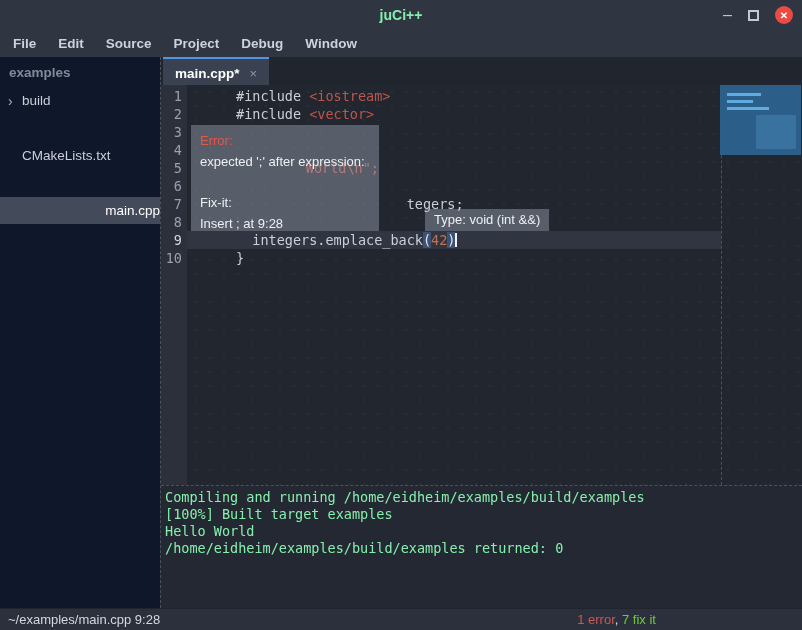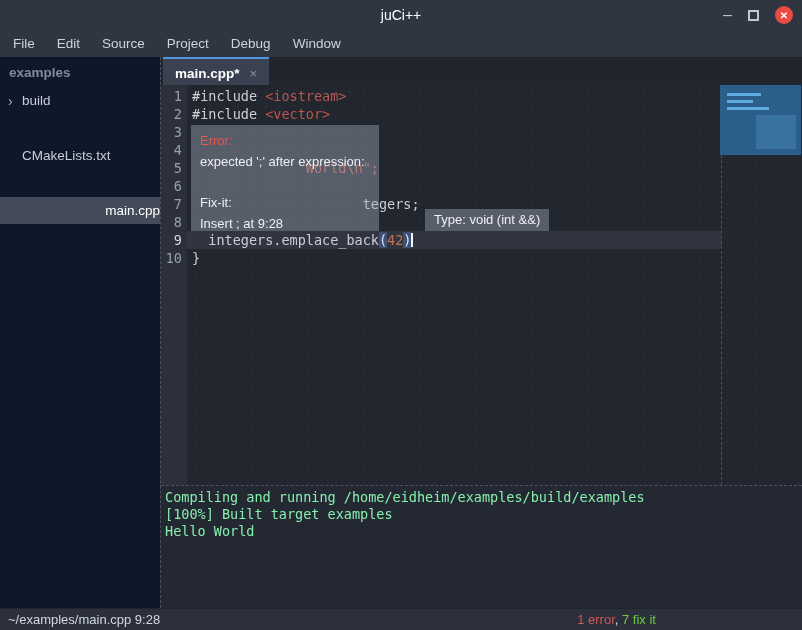--- a/index.html
+++ b/index.html
@@ -2,29 +2,29 @@
 <html><head>
 <meta charset="utf-8">
 <style>
   * { margin:0; padding:0; box-sizing:border-box; }
   html,body { width:802px; height:630px; overflow:hidden; }
   body { font-family:"Liberation Sans", sans-serif; background:#22262f; }
   .app { width:802px; height:630px; display:flex; flex-direction:column; background:#2f3541; }
 
   
   .titlebar { height:30px; flex:none; background:#2f3541; position:relative; display:flex; align-items:center; }
-  .title { position:absolute; left:0; right:0; text-align:center; color:#ffffff; font-size:14px; }
+  .title { position:absolute; left:0; right:0; text-align:center; color:#86efac; font-size:14px;font-weight:bold; }
   .win-controls { margin-left:auto; display:flex; align-items:center; gap:16px; padding-right:9px; z-index:1; }
   .ctrl-min { color:#c3c9d3; font-size:16px; line-height:10px; }
   .ctrl-max { width:11px; height:11px; border:2px solid #c3c9d3; }
   .ctrl-close { width:18px; height:18px; border-radius:50%; background:#ea4b42; color:#fff; font-size:10px; font-weight:bold; display:flex; align-items:center; justify-content:center; }
 
   
   .menubar { height:27px; flex:none; background:#2f3541; display:flex; align-items:center; padding-left:2px; }
-  .menu-item { color:#cdd3dc; font-size:13.5px; padding:4px 11px; }
+  .menu-item { color:#cdd3dc; font-size:13.5px; padding:4px 11px;font-weight:bold; }
 
   
   .content { flex:1; display:flex; min-height:0; }
   .sidebar { width:160px; flex:none; background:#0f172a; display:flex; flex-direction:column; }
   .sidebar-header { color:#828a99; font-weight:bold; font-size:13.5px; padding:8px 9px 7px; }
   .tree-item { height:27px; flex:none; display:flex; align-items:center; color:#c9cfd8; font-size:13.5px; padding-left:8px; }
   .tree-item.file { padding-left:22px;margin-top:28px; }
   .tree-item.selected { background:#434a59; color:#ffffff;justify-content:flex-end; }
   .chev { width:14px; color:#aab0bb; font-size:14px; }
 
@@ -41,21 +41,21 @@
             background-image:radial-gradient(#2a2e38 1px, transparent 1px); background-size:14px 14px; }
   .gutter-bg { position:absolute; left:0; top:0; bottom:0; width:26px; background:#2b303b; }
   .vline { position:absolute; left:560px; top:0; bottom:0; border-left:1px dashed #4b515d; }
   .code-lines { position:absolute; left:0; top:2px; right:0; }
   .code-line { display:flex; height:18px; line-height:18px; position:relative;
                font-family:"DejaVu Sans Mono", monospace; font-size:13.5px; }
   .code-line.current::before { content:""; position:absolute; left:26px; width:534px; top:0; bottom:0; background:#303541; }
   .ln { width:26px; flex:none; text-align:right; padding-right:5px; color:#99a0ac; position:relative; }
   .code-line.current .ln { color:#d2d7e0; }
   .line-body { white-space:pre; padding-left:5px; color:#c9ced7; position:relative; }
-  .seg-code { color:#c9ced7; }
+  .seg-code { color:#c9ced7;margin-left:44px; }
   .seg-include { color:#bd574e; }
   .seg-string { color:#bd574e; }
   .seg-number { color:#c4714f; }
   .seg-bracket { background:#3d5174; color:#d8e4f8; }
   .caret { display:inline-block; width:2px; height:14px; background:#f2f4f8; vertical-align:-2px; }
 
   
   .tooltip { position:absolute; background:rgba(164,172,185,0.42); color:#eef0f4; font-size:13px; }
   .tt-error { left:30px; top:40px; width:188px; height:106px; padding:5px 9px; }
   .tt-row { line-height:21px; white-space:nowrap; }
@@ -190,20 +190,21 @@
           <div class="tt-row">Fix-it:</div>
           <div class="tt-row">Insert ; at 9:28</div>
         </div>
         <div class="tooltip tt-type">Type: void (int &amp;&amp;)</div>
       </div>
 
       <div class="terminal">
           <div class="term-line">Compiling and running /home/eidheim/examples/build/examples</div>
           <div class="term-line">[100%] Built target examples</div>
           <div class="term-line">Hello World</div>
+          <div class="term-line">/home/eidheim/examples/build/examples returned: 0</div>
         </div>
 
     </div>
   </div>
 
   <div class="statusbar">
     <span>~/examples/main.cpp 9:28</span>
     <span class="status-right"><span class="status-error">1 error</span><span>, </span><span class="status-fixit">7 fix it</span></span>
   </div>
 

